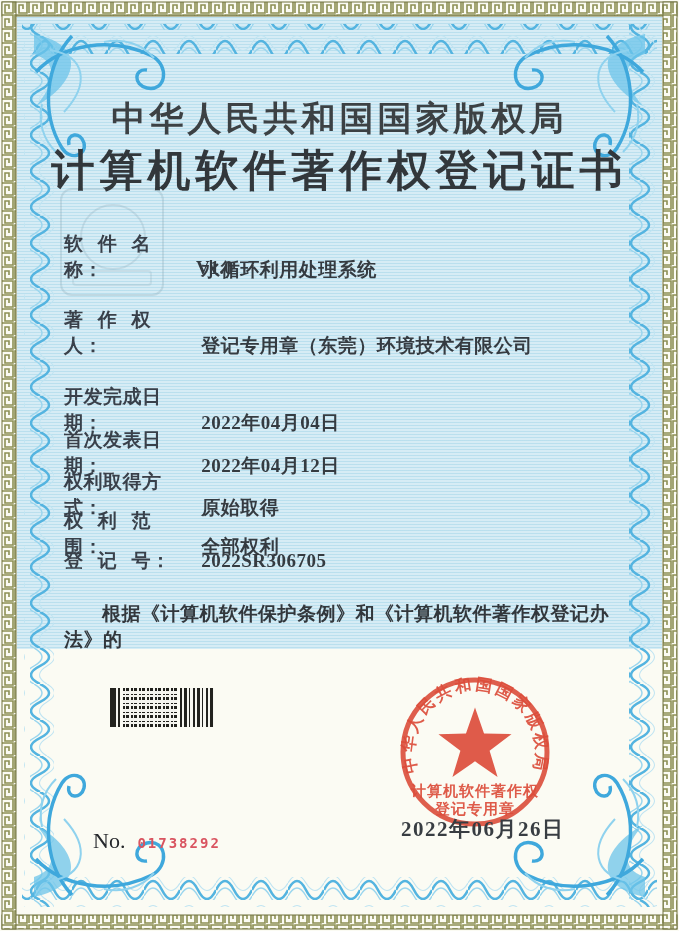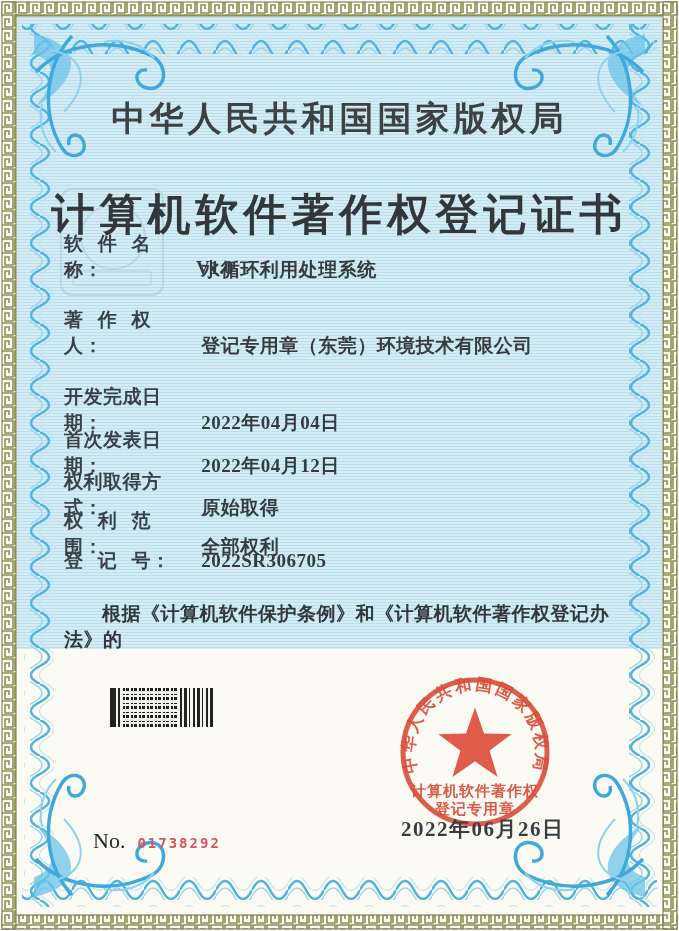--- a/index.html
+++ b/index.html
@@ -10,21 +10,21 @@
   .ground{position:absolute;left:17px;top:17px;right:17px;bottom:17px;
           background-color:#d6ecf5;
           background-image:repeating-linear-gradient(180deg,
               rgba(163,213,232,.55) 0 1px, rgba(255,255,255,0) 1px 3px);}
   svg.decor{position:absolute;left:0;top:0;pointer-events:none;}
   
   .t{position:absolute;white-space:nowrap;}
   .authority{left:0;width:679px;text-align:center;top:96px;font-size:34px;font-weight:bold;
              letter-spacing:4px;color:#3c4144;}
   .cert-title{left:0;width:679px;text-align:center;top:142px;font-size:43px;font-weight:bold;
-              letter-spacing:5px;color:#32373b;margin-top:44px;}
+              letter-spacing:5px;color:#32373b;}
   .certno{left:408px;top:194px;font-size:15px;font-weight:bold;color:#3a4045;letter-spacing:1px;}
   .certno .gap{display:inline-block;width:14px;}
   .row{position:absolute;left:64px;font-size:19px;color:#353b41;letter-spacing:.5px;}
   .lbl{font-weight:bold;word-spacing:9px;display:inline-block;width:132px;color:#39404a;}
   .val{font-weight:bold;}
   .val2{position:absolute;left:196px;font-size:19px;font-weight:bold;color:#353b41;text-align:center;}
   .para{position:absolute;left:64px;width:552px;font-size:19px;color:#32373c;
         letter-spacing:.5px;font-weight:bold;}
   
   .ghost{position:absolute;left:60px;top:188px;width:100px;height:104px;

